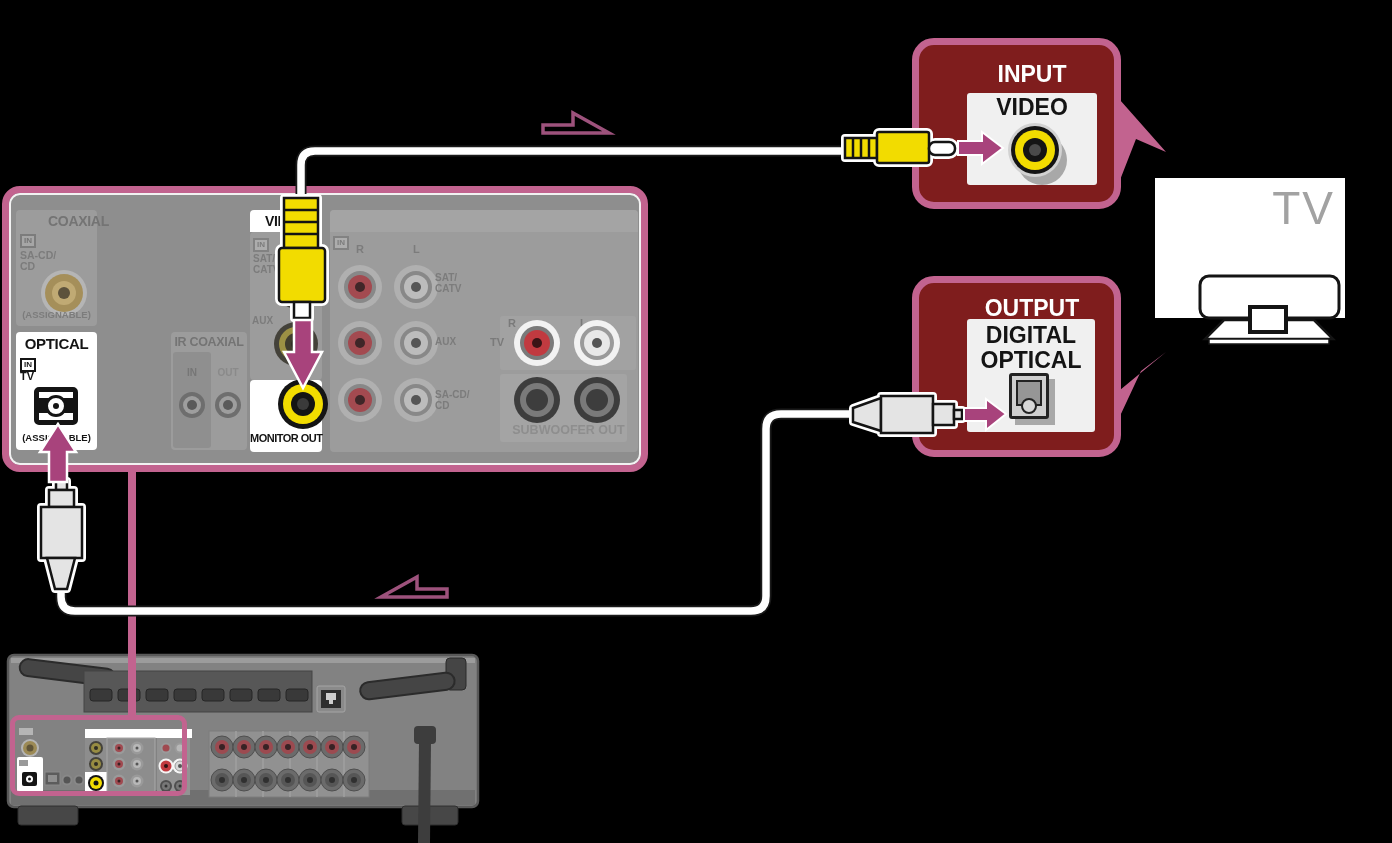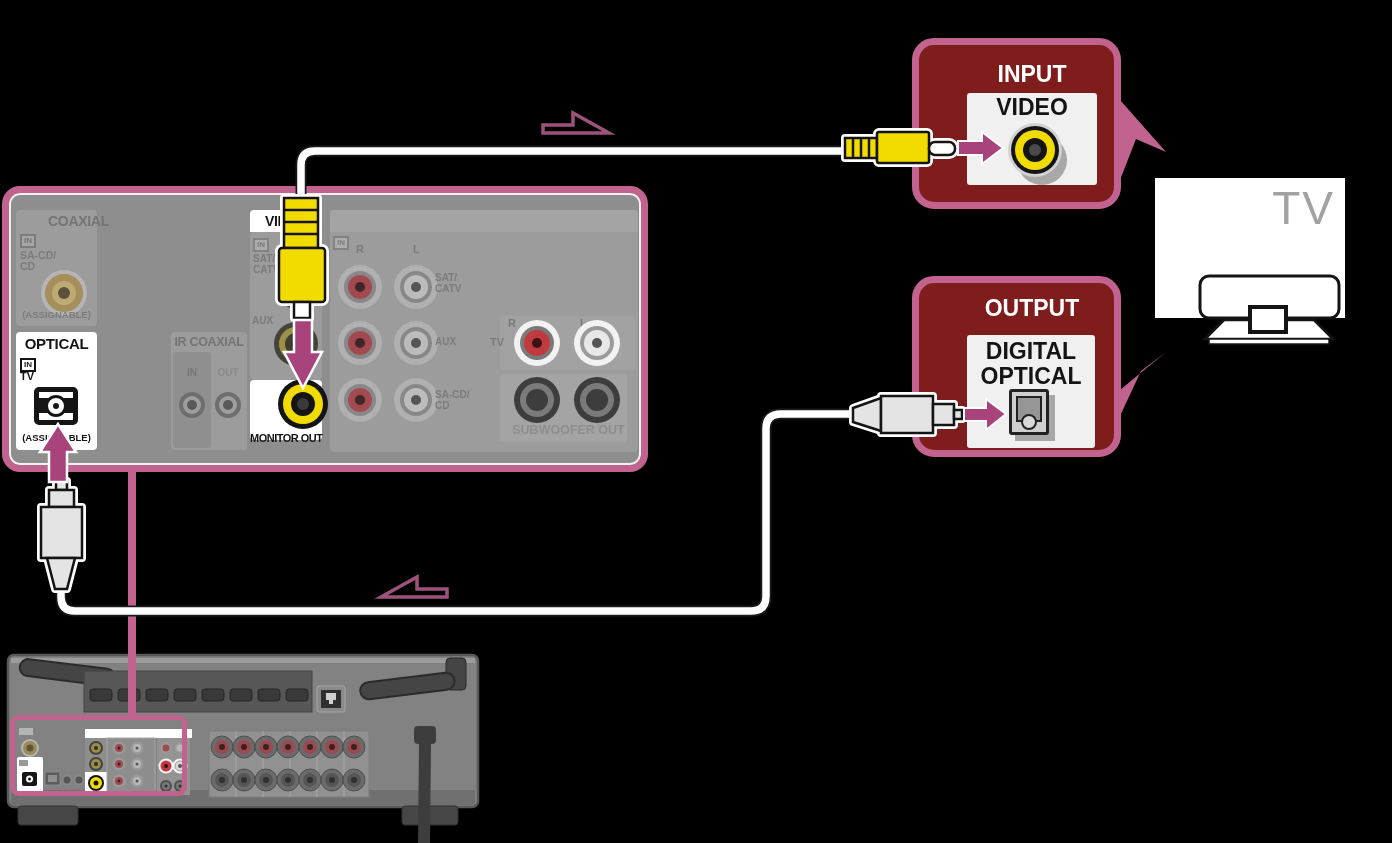--- a/index.html
+++ b/index.html
@@ -118,21 +118,21 @@
       <div class="jack" style="left:24px;top:90px;">
         <div class="ring" style="width:44px;height:44px;background:#44423a;">
           <div class="ring" style="width:34px;height:34px;background:#9c9144;">
             <div class="ring" style="width:22px;height:22px;background:#403d2e;">
               <div class="ring" style="width:10px;height:10px;background:#2e2c24;"></div>
             </div>
           </div>
         </div>
       </div>
     </div>
-    <div class="sect white-sect" style="left:241px;top:187px;width:72px;height:60px;">
+    <div class="sect white-sect" style="left:241px;top:187px;width:72px;height:72px;">
       <div class="jack" style="left:28px;top:-1px;">
         <div class="ring" style="width:50px;height:50px;background:#141414;">
           <div class="ring" style="width:40px;height:40px;background:#f2dc00;">
             <div class="ring" style="width:24px;height:24px;background:#141414;">
               <div class="ring" style="width:12px;height:12px;background:#3a3a3a;"></div>
             </div>
           </div>
         </div>
       </div>
       <div class="lbl ctr" style="left:0;right:0;top:53px;font-size:11px;letter-spacing:-0.5px;color:#141414;">MONITOR OUT</div>
@@ -494,21 +494,21 @@
               </div>
             </div>
           </div>
         </div>
       </div>
     </div>
   </div>
 
   <div class="callout" style="left:912px;top:276px;width:209px;height:181px;">
     <div class="callout-title" style="left:48px;top:12px;width:130px;">OUTPUT</div>
-    <div class="callout-panel" style="left:48px;top:36px;width:128px;height:113px;margin-top:16px;">
+    <div class="callout-panel" style="left:48px;top:36px;width:128px;height:113px;">
       <div class="callout-panel-label" style="top:4px;">DIGITAL</div>
       <div class="callout-panel-label" style="top:29px;">OPTICAL</div>
       <div class="abs" style="left:48px;top:60px;width:40px;height:46px;background:#a8a8a8;"></div>
       <div class="abs" style="left:42px;top:54px;width:40px;height:46px;box-sizing:border-box;background:#cfcfcf;border:3px solid #222;border-radius:3px;">
         <div class="abs" style="left:4px;top:4px;width:26px;height:26px;box-sizing:border-box;background:#969696;border:2px solid #222;"></div>
         <div class="ring abs" style="left:9px;top:22px;width:16px;height:16px;box-sizing:border-box;background:#d8d8d8;border:2px solid #222;"></div>
       </div>
     </div>
   </div>
 

